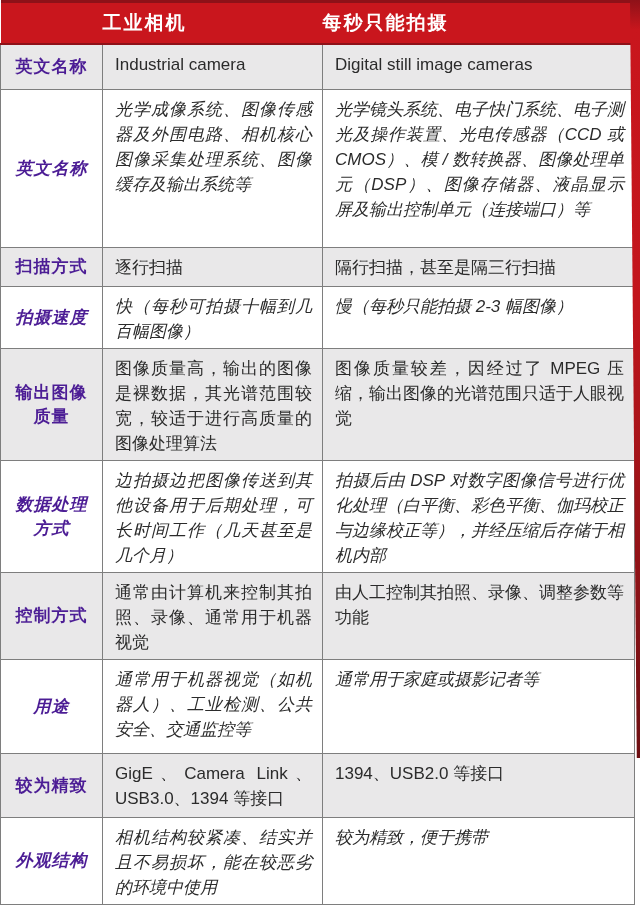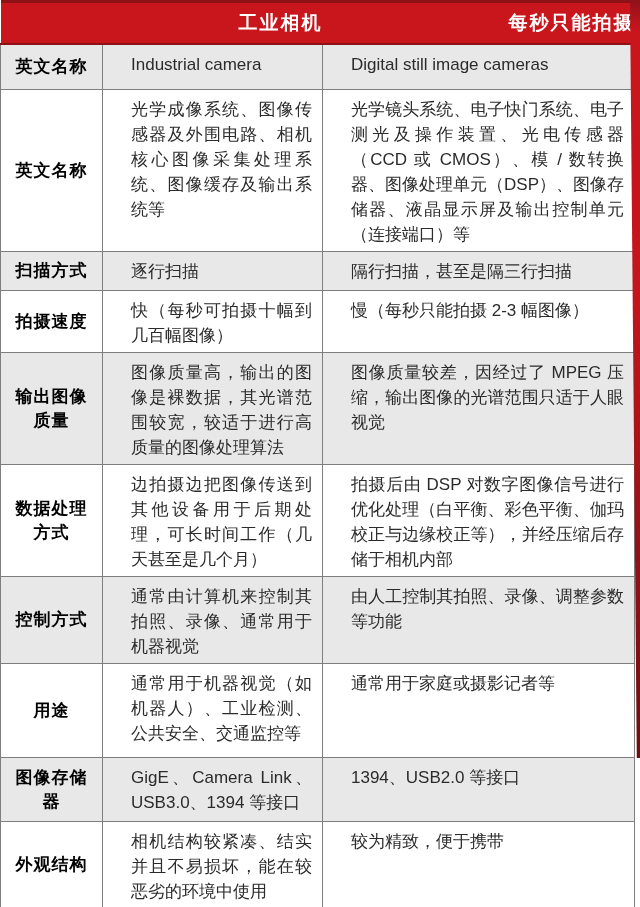--- a/index.html
+++ b/index.html
@@ -27,47 +27,47 @@
   thead tr { height: 42px; }
   thead th {
     background: #c9161d;
     border: none;
     border-top: 3px solid #8e1118;
     border-bottom: 2px solid #8e1118;
     color: #ffffff;
     font-size: 19px;
     font-weight: bold;
     letter-spacing: 2px;
-    text-align: right;
+    text-align: left;
     padding: 0;
   }
 
   tbody th, tbody td {
     border: 1px solid #7e7e7e;
   }
   tbody th {
     font-size: 17px;
     font-weight: bold;
-    color: #000000;
+    color: #4c1d95;
     text-align: center;
     vertical-align: middle;
     line-height: 24px;
     padding: 4px 9px;
     letter-spacing: 1px;
   }
   tbody td {
     font-size: 17px;
     color: #2b2b2b;
     text-align: justify;
     vertical-align: top;
     line-height: 25px;
-    padding: 7px 10px 4px 28px;
+    padding: 7px 10px 4px 12px;
   }
   tr.zebra th, tr.zebra td { background: #e9e8e9; }
-  tr.plain th, tr.plain td { background: #ffffff; }
+  tr.plain th, tr.plain td { background: #ffffff; font-style: italic; }
 
   
   tr.rh46  { height: 46px; }
   tr.rh158 { height: 158px; }
   tr.rh42  { height: 39px; }
   tr.rh70  { height: 62px; }
   tr.rh110 { height: 110px; }
   tr.rh112 { height: 112px; }
   tr.rh84  { height: 84px; }
   tr.rh94  { height: 94px; }
@@ -141,21 +141,21 @@
         <th>控制方式</th>
         <td>通常由计算机来控制其拍照、录像、通常用于机器视觉</td>
         <td>由人工控制其拍照、录像、调整参数等功能</td>
       </tr>
       <tr class="plain rh94">
         <th>用途</th>
         <td>通常用于机器视觉（如机器人）、工业检测、公共安全、交通监控等</td>
         <td>通常用于家庭或摄影记者等</td>
       </tr>
       <tr class="zebra rh64">
-        <th>图像存储器</th>
+        <th>较为精致</th>
         <td>GigE、Camera Link、USB3.0、1394 等接口</td>
         <td>1394、USB2.0 等接口</td>
       </tr>
       <tr class="plain rh85">
         <th>外观结构</th>
         <td>相机结构较紧凑、结实并且不易损坏，能在较恶劣的环境中使用</td>
         <td>较为精致，便于携带</td>
       </tr>
     </tbody>
   </table>

